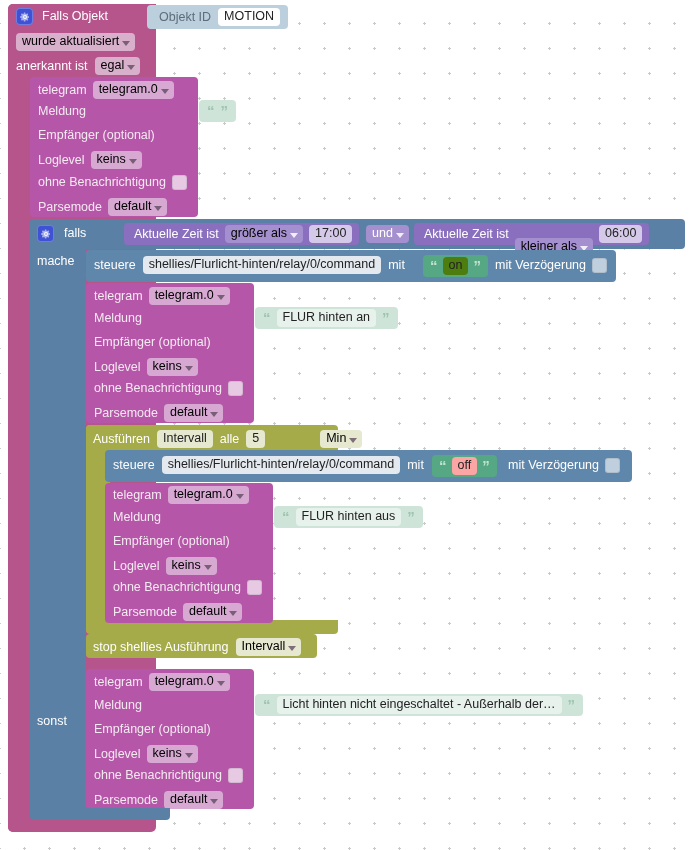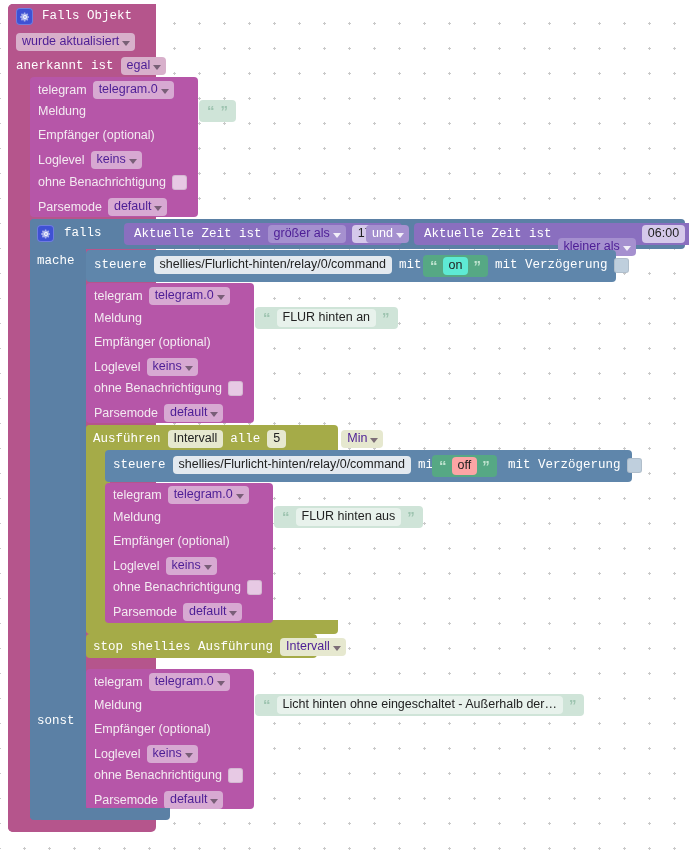--- a/index.html
+++ b/index.html
@@ -22,31 +22,31 @@
   .blk{position:absolute;box-sizing:border-box;}
   .row{display:flex;align-items:center;white-space:nowrap;}
 
   
   .fld{
     background:#ffffff;color:#222;border-radius:4px;
     padding:1px 6px 2px 6px;font-size:12.5px;line-height:15px;
     display:inline-block;
   }
   .fld-dd{
-    background:rgba(255,255,255,.55);color:#4c1d95;border-radius:4px;
+    background:rgba(255,255,255,.55);color:#000000;border-radius:4px;
     padding:1px 16px 2px 6px;font-size:12.5px;line-height:15px;
     position:relative;display:inline-block;
   }
   .fld-dd::after{
     content:"";position:absolute;right:5px;top:50%;margin-top:-1px;
     border-left:4px solid transparent;border-right:4px solid transparent;
     border-top:5px solid rgba(255,255,255,.85);
   }
   .fld-dd.dark::after{border-top-color:rgba(90,70,90,.75);}
-  .lbl{color:#ffffff;font-size:12.5px;line-height:15px;font-family:Liberation Mono, monospace;}
+  .lbl{color:#ffffff;font-size:12.5px;line-height:15px;}
   .lbl-d{color:#f3eaf1;font-size:12.5px;line-height:15px;}
 
   
   .cb{
     width:13px;height:13px;border-radius:3px;display:inline-block;
     background:#e7c9e4;border:1px solid rgba(0,0,0,.08);
   }
   .cb.blue{background:#bfcfdd;}
 
   
@@ -86,20 +86,24 @@
   <div class="blk row" style="left:16px;top:8px;gap:9px;">
     <span class="gear">
       <svg width="12" height="12" viewBox="0 0 24 24" aria-hidden="true">
         <path fill="#ffffff" d="M12 8.2a3.8 3.8 0 1 0 0 7.6 3.8 3.8 0 0 0 0-7.6zm0 5.9a2.1 2.1 0 1 1 0-4.2 2.1 2.1 0 0 1 0 4.2z"></path>
         <path fill="#ffffff" d="M20 13.4v-2.8l-2.2-.4a6.2 6.2 0 0 0-.7-1.7l1.3-1.8-2-2-1.8 1.3a6.2 6.2 0 0 0-1.7-.7L12.6 3h-2.8l-.4 2.3a6.2 6.2 0 0 0-1.7.7L5.9 4.7l-2 2 1.3 1.8a6.2 6.2 0 0 0-.7 1.7L2.3 10.6v2.8l2.2.4c.16.6.4 1.17.7 1.7l-1.3 1.8 2 2 1.8-1.3c.53.3 1.1.54 1.7.7l.4 2.2h2.8l.4-2.2c.6-.16 1.17-.4 1.7-.7l1.8 1.3 2-2-1.3-1.8c.3-.53.54-1.1.7-1.7l2.2-.4z" opacity=".55"></path>
       </svg>
     </span>
     <span class="lbl">Falls Objekt</span>
   </div>
 
+  <div class="blk c-objid row" style="left:147px;top:5px;height:24px;border-radius:4px;padding:0 8px 0 12px;gap:7px;">
+    <span style="color:#5d6d7a;font-size:12.5px;">Objekt ID</span>
+    <span class="fld">MOTION</span>
+  </div>
 
   <div class="blk row" style="left:16px;top:33px;">
     <span class="fld-dd dark" style="background:#d8b0cb;">wurde aktualisiert</span>
   </div>
 
   <div class="blk row" style="left:16px;top:57px;gap:7px;">
     <span class="lbl">anerkannt ist</span>
     <span class="fld-dd dark" style="background:#d8b0cb;">egal</span>
   </div>
 
@@ -165,21 +169,21 @@
   </div>
 
   <div class="blk c-blue2" style="left:86px;top:250px;width:530px;height:32px;border-radius:4px;"></div>
   <div class="blk row" style="left:94px;top:256px;gap:7px;">
     <span class="lbl">steuere</span>
     <span class="fld" style="background:#e3e9ef;">shellies/Flurlicht-hinten/relay/0/command</span>
     <span class="lbl">mit</span>
   </div>
   <div class="blk c-strgreen row" style="left:423px;top:255px;height:22px;border-radius:4px;padding:0 7px;gap:5px;">
     <span class="q dark">“</span>
-    <span class="fld" style="background:#5eead4;">on</span>
+    <span class="fld" style="background:#4d7c0f;">on</span>
     <span class="q dark">”</span>
   </div>
   <div class="blk row" style="left:495px;top:258px;gap:6px;">
     <span class="lbl">mit Verzögerung</span>
     <span class="cb blue"></span>
   </div>
 
   <div class="blk c-purpleblk" style="left:86px;top:283px;width:168px;height:140px;border-radius:4px;"></div>
   <div class="blk row" style="left:94px;top:287px;gap:6px;">
     <span class="lbl-d">telegram</span>
@@ -279,21 +283,21 @@
   <div class="blk c-purpleblk" style="left:86px;top:669px;width:168px;height:140px;border-radius:4px;"></div>
   <div class="blk row" style="left:94px;top:673px;gap:6px;">
     <span class="lbl-d">telegram</span>
     <span class="fld-dd dark" style="background:#d7a9d2;">telegram.0</span>
   </div>
   <div class="blk row" style="left:94px;top:698px;">
     <span class="lbl-d">Meldung</span>
   </div>
   <div class="blk c-str row" style="left:255px;top:694px;height:22px;border-radius:4px;padding:0 8px;gap:6px;">
     <span class="q">“</span>
-    <span class="fld" style="background:#e8f2ec;">Licht hinten ohne eingeschaltet - Außerhalb der…</span>
+    <span class="fld" style="background:#e8f2ec;">Licht hinten nicht eingeschaltet - Außerhalb der…</span>
     <span class="q">”</span>
   </div>
   <div class="blk row" style="left:94px;top:722px;">
     <span class="lbl-d">Empfänger (optional)</span>
   </div>
   <div class="blk row" style="left:94px;top:745px;gap:6px;">
     <span class="lbl-d">Loglevel</span>
     <span class="fld-dd dark" style="background:#d7a9d2;">keins</span>
   </div>
   <div class="blk row" style="left:94px;top:768px;gap:6px;">

